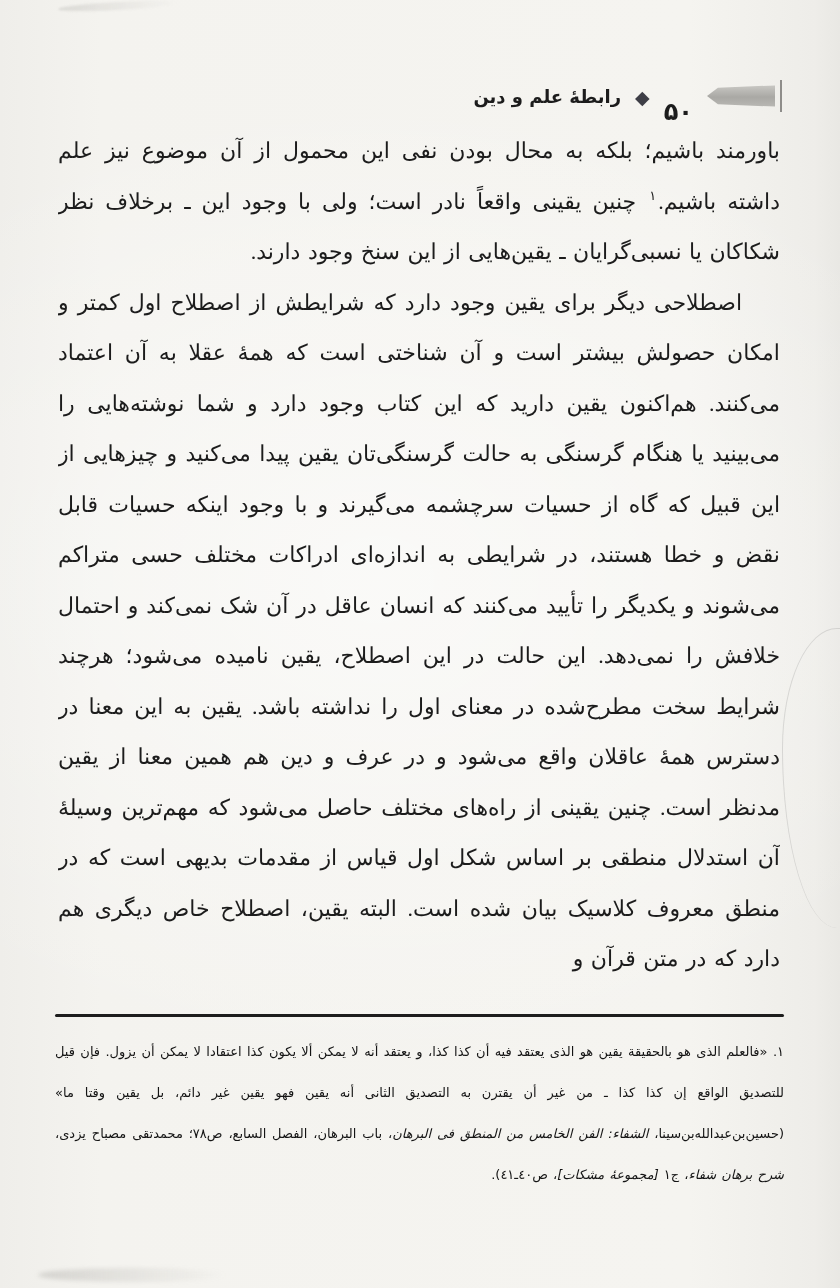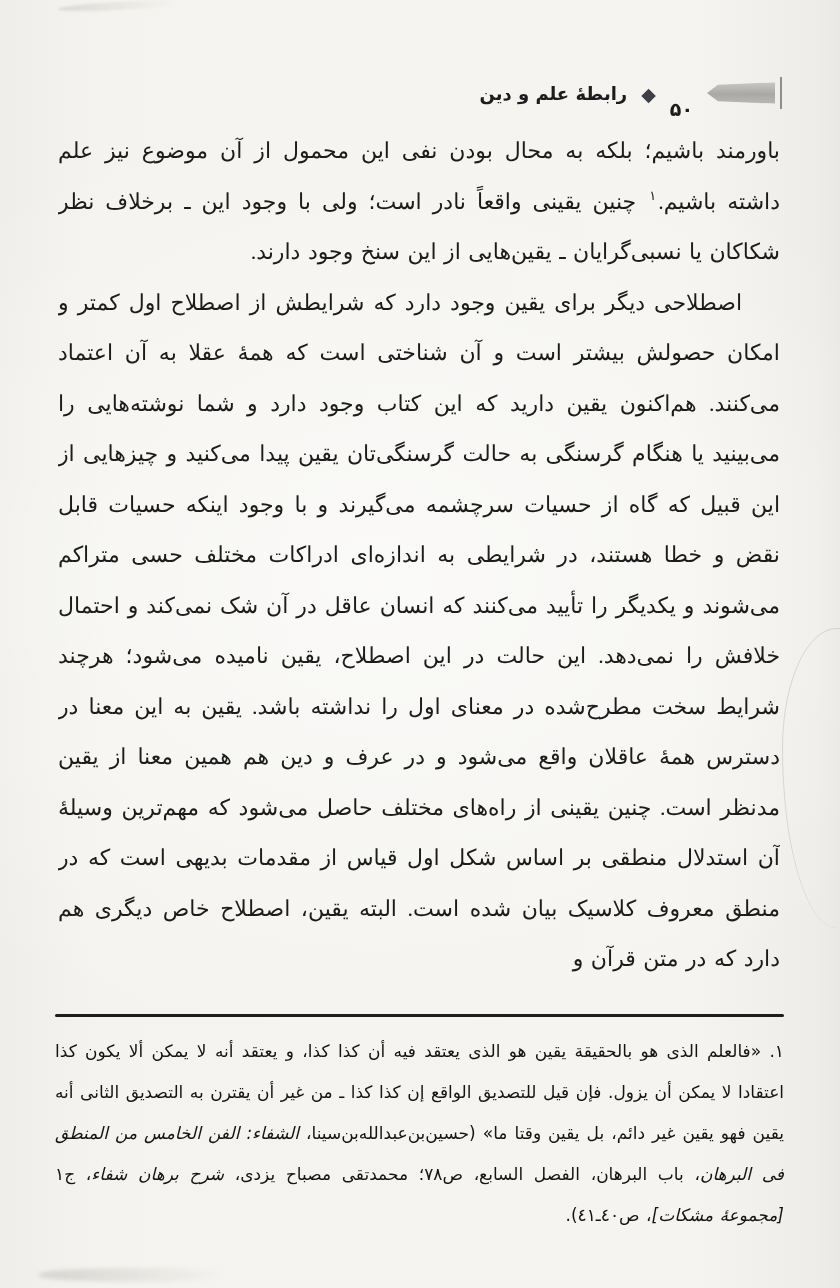--- a/index.html
+++ b/index.html
@@ -58,21 +58,21 @@
     width: 2px; height: 32px;
     background: #8e8d8a;
   }
   .deco-pencil {
     width: 68px; height: 22px;
     background: linear-gradient(180deg, #c6c5c1 0%, #a3a29e 55%, #b4b3af 100%);
     clip-path: polygon(0% 50%, 16% 12%, 100% 2%, 100% 98%, 16% 88%);
     opacity: 0.92;
   }
   .page-number {
-    font-size: 19px;
+    font-size: 24px;
     font-weight: bold;
     letter-spacing: 1px;
     margin-top: 32px;
   }
   .diamond {
     font-size: 19px;
     color: #3e3e46;
     line-height: 1;
     transform: translateY(1px);
   }
@@ -106,21 +106,21 @@
     position: absolute;
     top: 1014px; right: 56px; left: 55px;
   }
   .fn-rule {
     height: 3px;
     background: #1d1d1d;
     border-radius: 2px;
     margin-bottom: 14px;
   }
   .fn-text {
-    font-size: 17px;
+    font-size: 13px;
     line-height: 41px;
     text-align: justify;
     word-spacing: 1px;
     color: #141414;
   }
   .fn-text i { font-style: italic; }
 </style>
 </head>
 <body>
 

